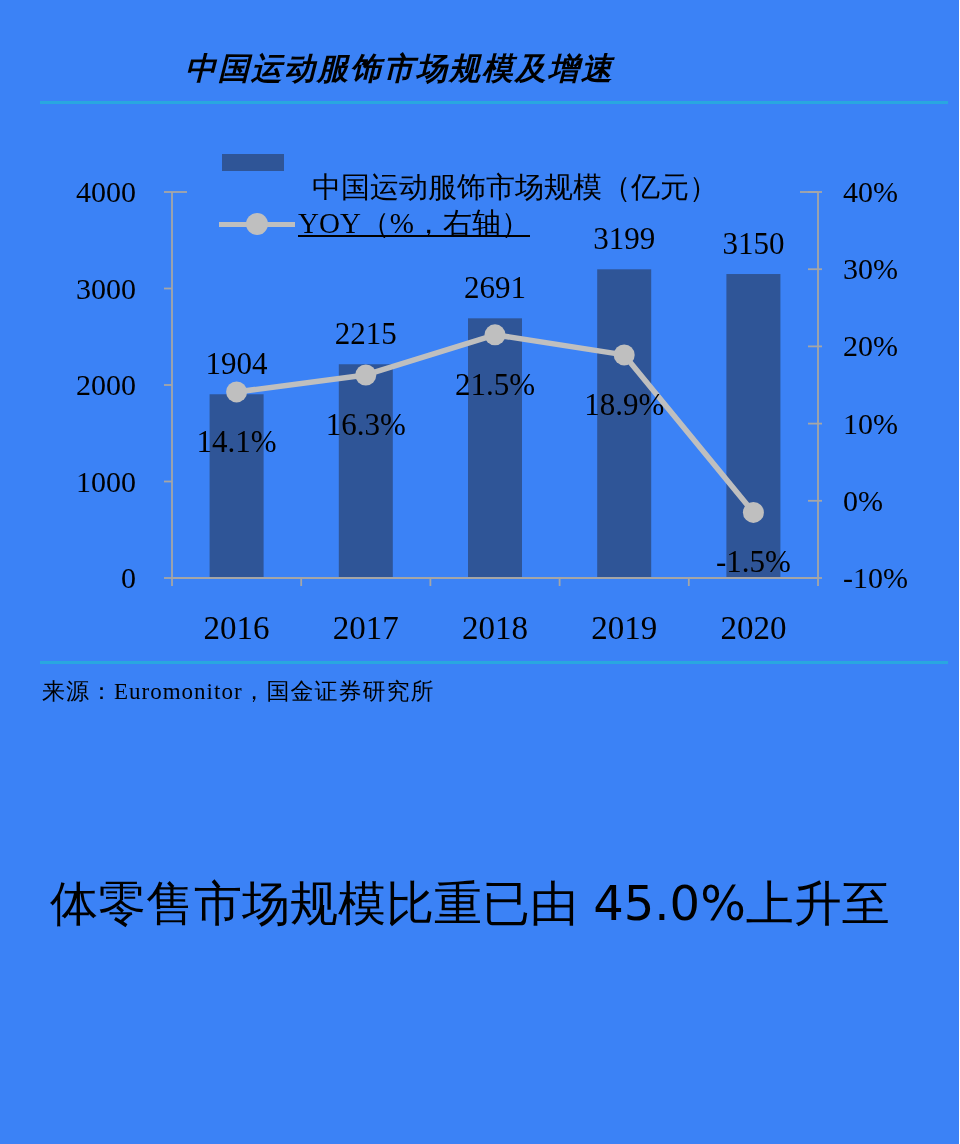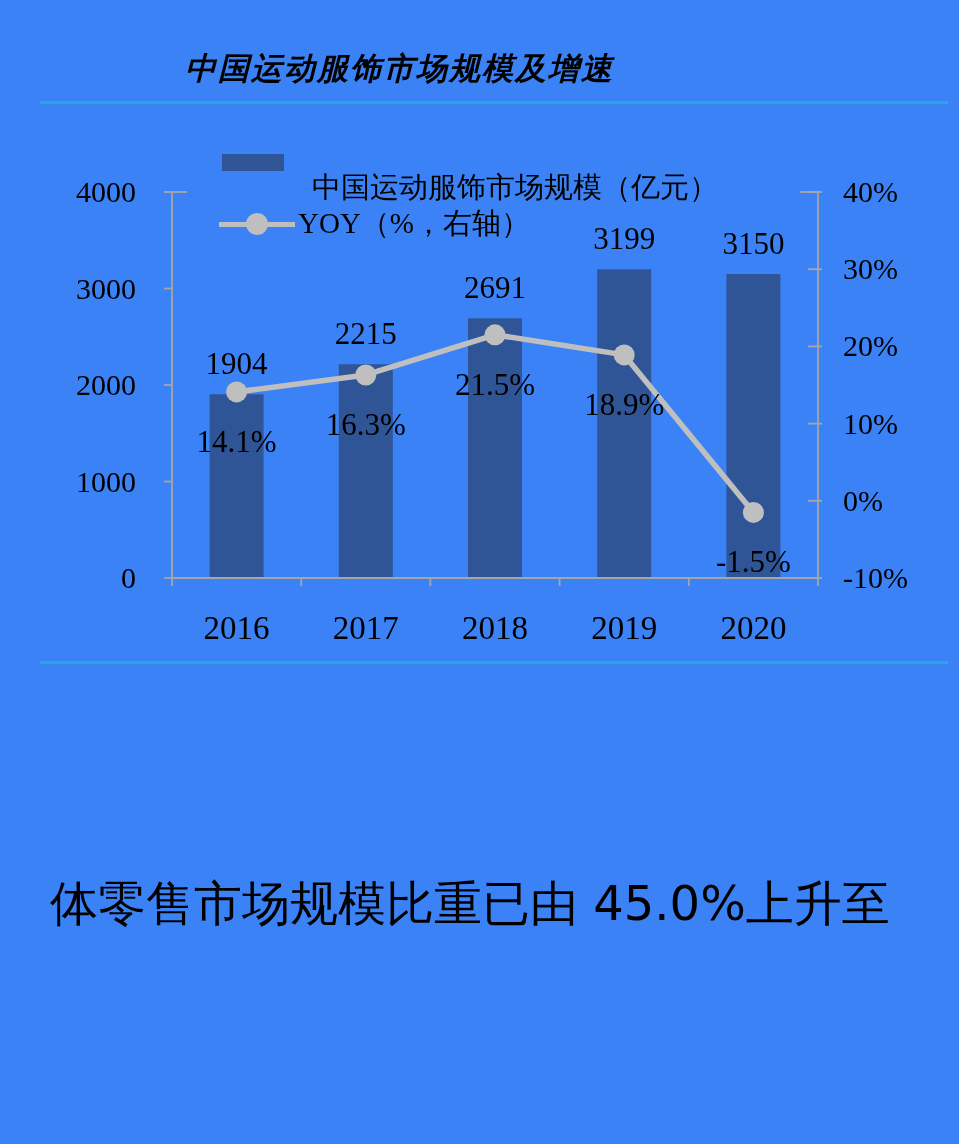--- a/index.html
+++ b/index.html
@@ -7,21 +7,21 @@
         font-family:"Liberation Serif",serif;color:#000;}
   .title{position:absolute;left:185px;top:48px;font-size:31px;font-weight:bold;font-style:italic;
          letter-spacing:2px;white-space:nowrap;}
   .rule{position:absolute;left:40px;width:908px;height:3px;}
   .rule-top{top:101px;}
   .rule-bottom{top:661px;}
   .legend-row{position:absolute;white-space:nowrap;}
   .legend-swatch{position:absolute;left:222px;top:154px;width:62px;height:17px;}
   .legend-label{position:absolute;font-size:29px;line-height:34px;}
   .lg1{left:312px;top:142px;margin-top:28px;}
-  .lg2{left:298px;top:206px;}
+  .lg2{left:298px;top:206px;text-decoration:underline;}
   .legend-line{position:absolute;left:219px;top:222px;width:76px;height:5px;}
   .legend-dot{position:absolute;left:246px;top:213px;width:22px;height:22px;border-radius:50%;}
   #chart{position:absolute;left:0;top:110px;}
   #chart text{font-family:"Liberation Serif",serif;fill:#000;}
   .source{position:absolute;left:42px;top:676px;font-size:23px;letter-spacing:1px;white-space:nowrap;}
   .paragraph{position:absolute;left:50px;top:866px;font-size:48px;line-height:75px;
              font-family:"DejaVu Sans","Liberation Sans",sans-serif;color:#000;}
   .paragraph div{white-space:nowrap;}
 </style>
 </head>
@@ -96,18 +96,19 @@
 
   <div class="legend-row">
     <span class="legend-swatch" style="background: rgb(47, 85, 151);"></span>
     <span class="legend-label lg1">中国运动服饰市场规模（亿元）</span>
     <span class="legend-line" style="background: rgb(191, 191, 191);"></span>
     <span class="legend-dot" style="background: rgb(191, 191, 191);"></span>
     <span class="legend-label lg2">YOY（%，右轴）</span>
   </div>
 
   <div class="rule rule-bottom" style="background: rgb(41, 167, 224);"></div>
+  <div class="source">来源：Euromonitor，国金证券研究所</div>
 
   <div class="paragraph">
     <div>体零售市场规模比重已由 45.0%上升至</div>
   </div>
 
 </div>
 
 </body></html>

